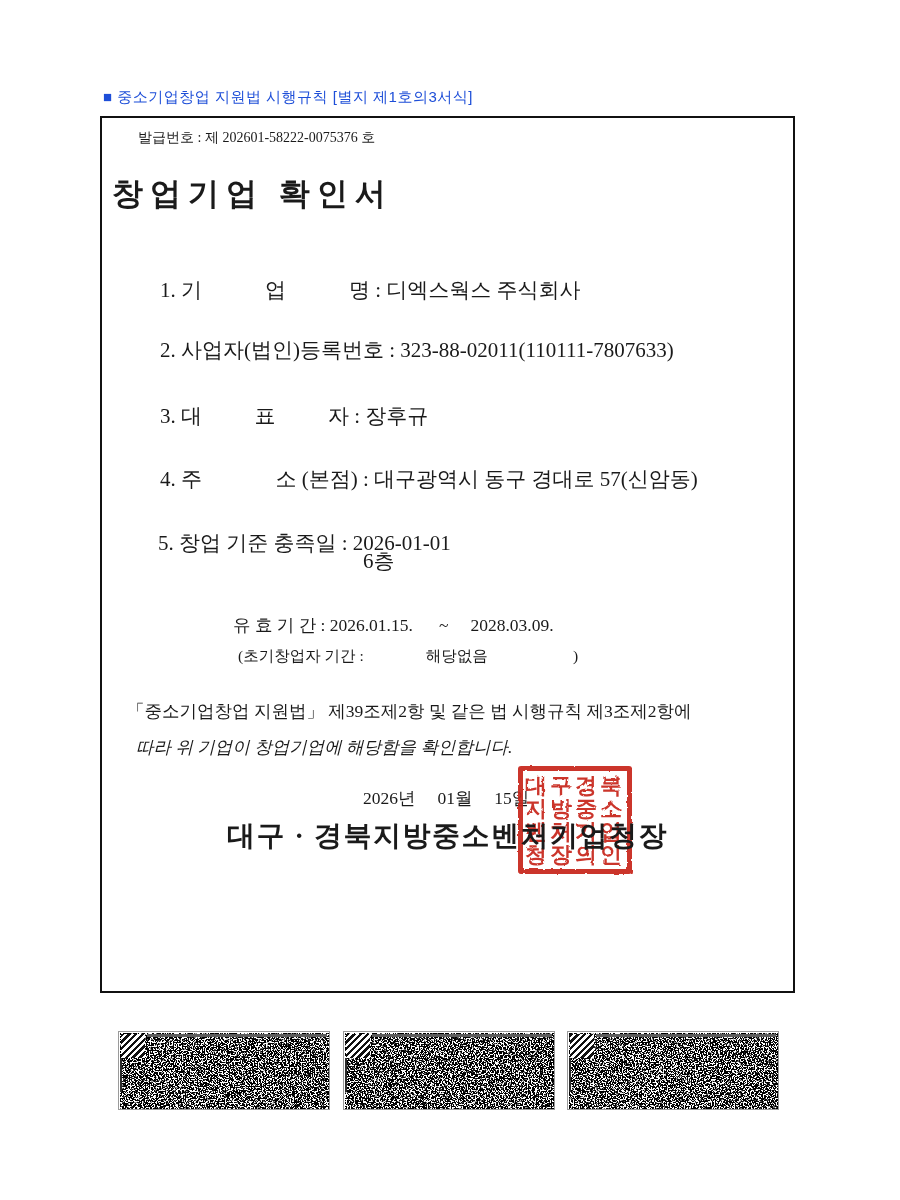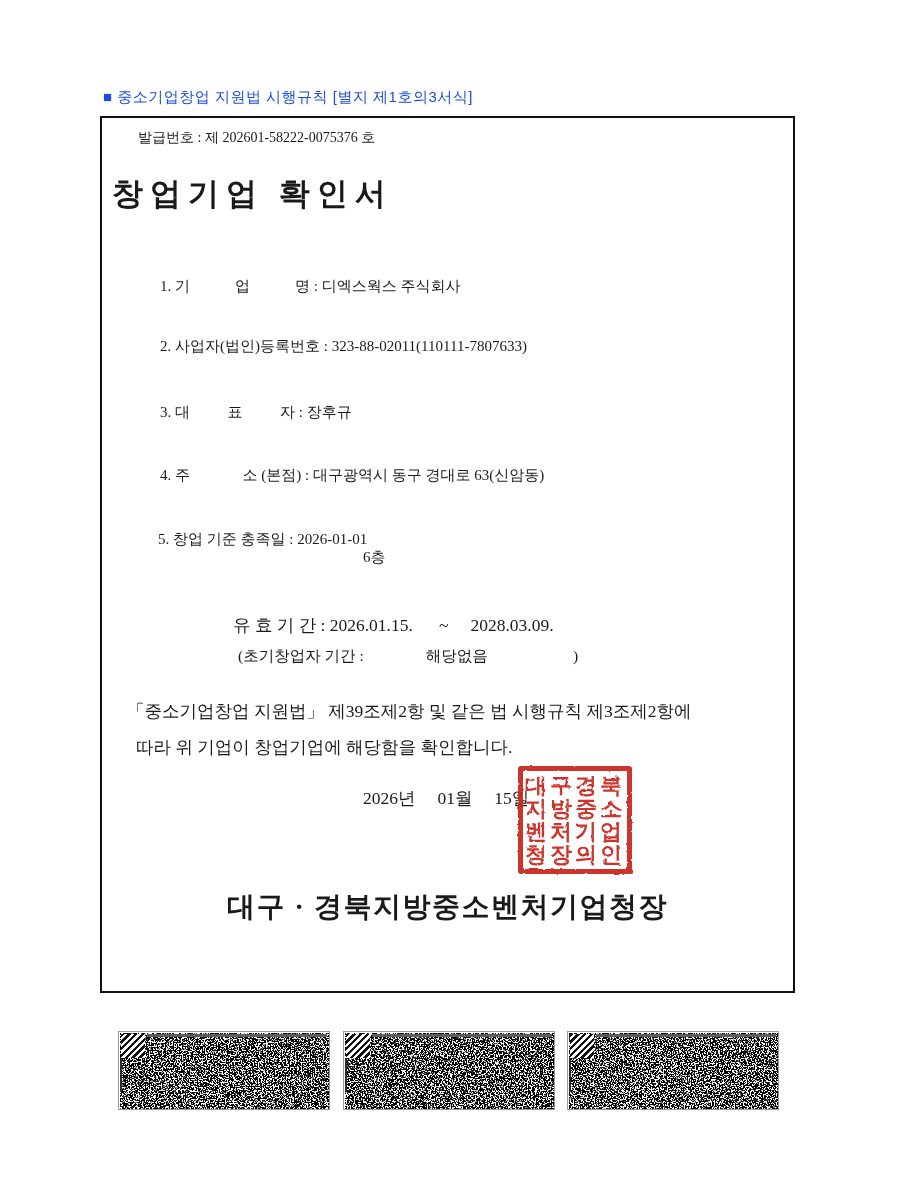--- a/index.html
+++ b/index.html
@@ -26,51 +26,51 @@
 
   .issue-no { left:138px; top:129px; font-size:14px; }
 
   .title {
     left:100px; top:173px; width:695px;
     text-align:left; font-size:31px; font-weight:bold;
     letter-spacing:7px;
     margin-left:12px;
   }
 
-  .field { font-size:15px; line-height:1.25; }
+  .field { font-size:21px; line-height:1.25; }
   .f1 { left:160px; top:277px; }
   .f2 { left:160px; top:337px; }
   .f3 { left:160px; top:403px; }
   .f4 { left:160px; top:466px; }
   .f4b { left:363px; top:500px;margin-top:48px; }
   .f5 { left:158px; top:530px; }
 
   .validity   { left:233px; top:613px; font-size:17.5px;text-align:right; }
   .validity-sub { left:238px; top:646px; font-size:15.5px; }
 
   .stmt1 { left:127px; top:699px; font-size:17.5px; }
-  .stmt2 { left:136px; top:735px; font-size:17.5px; }
+  .stmt2 { left:136px; top:735px; font-size:17.5px;font-style:italic; }
 
   .issue-date { left:363px; top:786px; font-size:17.5px; }
 
   .seal {
     left:518px; top:766px; width:114px; height:108px;
     border:5px solid #c8281e; border-radius:3px;
     display:flex; flex-direction:column; justify-content:space-between;
     padding:3px 2px;
     color:#c8281e; opacity:0.93;
     filter:url(#stamp-rough);
   }
   .seal-row {
     text-align:center; font-size:22px; font-weight:bold;
     line-height:23px; letter-spacing:3px;
   }
 
   .signature {
-    left:100px; top:888px; width:695px;
+    left:100px; top:817px; width:695px;
     text-align:center; font-size:28px; font-weight:bold;
     letter-spacing:1.5px;
   }
 
   .bc {
     top:1031px; width:212px; height:79px;
     border:1px solid #9a9a9a; background:#fff; overflow:hidden;
   }
   .bc1 { left:118px; } .bc2 { left:343px; } .bc3 { left:567px; }
   .bc-noise { position:absolute; left:1px; top:1px; }
@@ -116,21 +116,21 @@
 
 <div class="abs cert-box"></div>
 
 <div class="abs issue-no pre">발급번호 : 제 202601-58222-0075376 호</div>
 
 <div class="abs title">창업기업 확인서</div>
 
 <div class="abs field pre f1">1. 기            업            명 : 디엑스웍스 주식회사</div>
 <div class="abs field pre f2">2. 사업자(법인)등록번호 : 323-88-02011(110111-7807633)</div>
 <div class="abs field pre f3">3. 대          표          자 : 장후규</div>
-<div class="abs field pre f4">4. 주              소 (본점) : 대구광역시 동구 경대로 63(신암동)</div>
+<div class="abs field pre f4">4. 주              소 (본점) : 대구광역시 동구 경대로 57(신암동)</div>
 <div class="abs field pre f4b">6층</div>
 <div class="abs field pre f5">5. 창업 기준 충족일 : 2026-01-01</div>
 
 <div class="abs validity pre">유 효 기 간 : 2026.01.15.      ~     2028.03.09.</div>
 <div class="abs validity-sub pre">(초기창업자 기간 :                해당없음                      )</div>
 
 <div class="abs stmt1">「중소기업창업 지원법」 제39조제2항 및 같은 법 시행규칙 제3조제2항에</div>
 <div class="abs stmt2">따라 위 기업이 창업기업에 해당함을 확인합니다.</div>
 
 <div class="abs issue-date pre">2026년     01월     15일</div>

